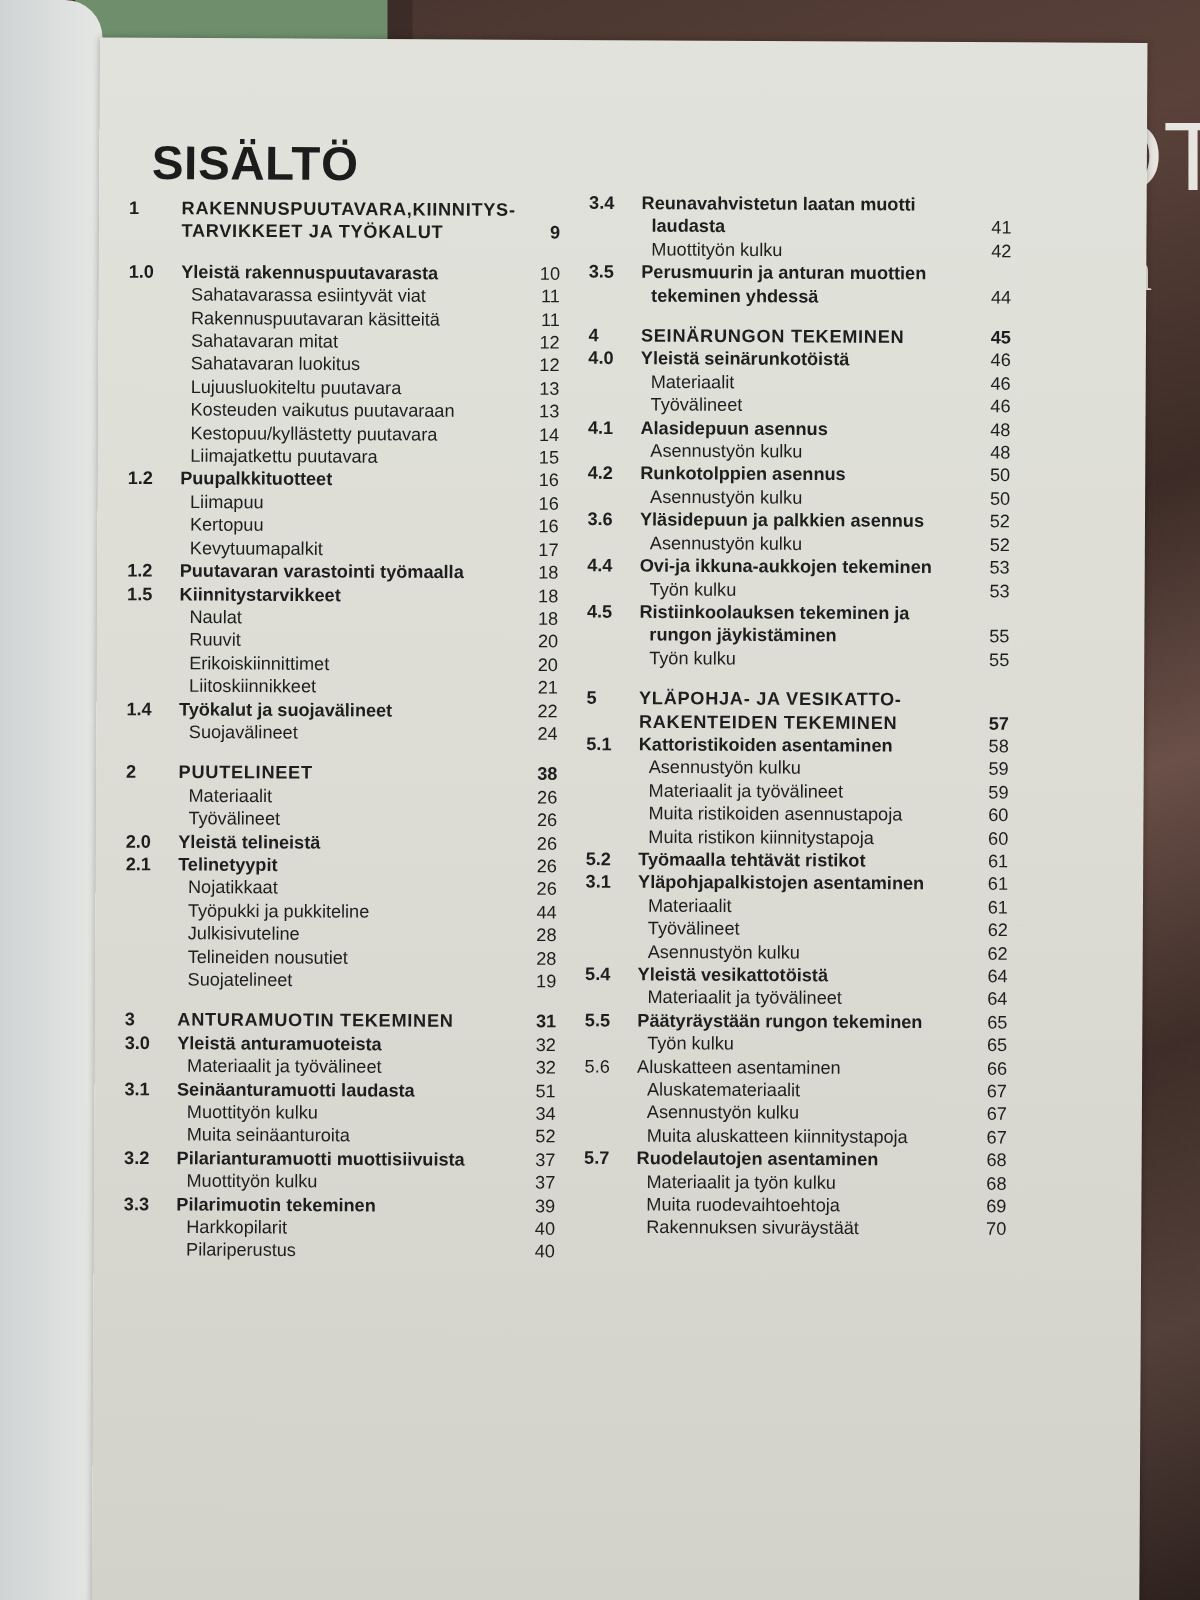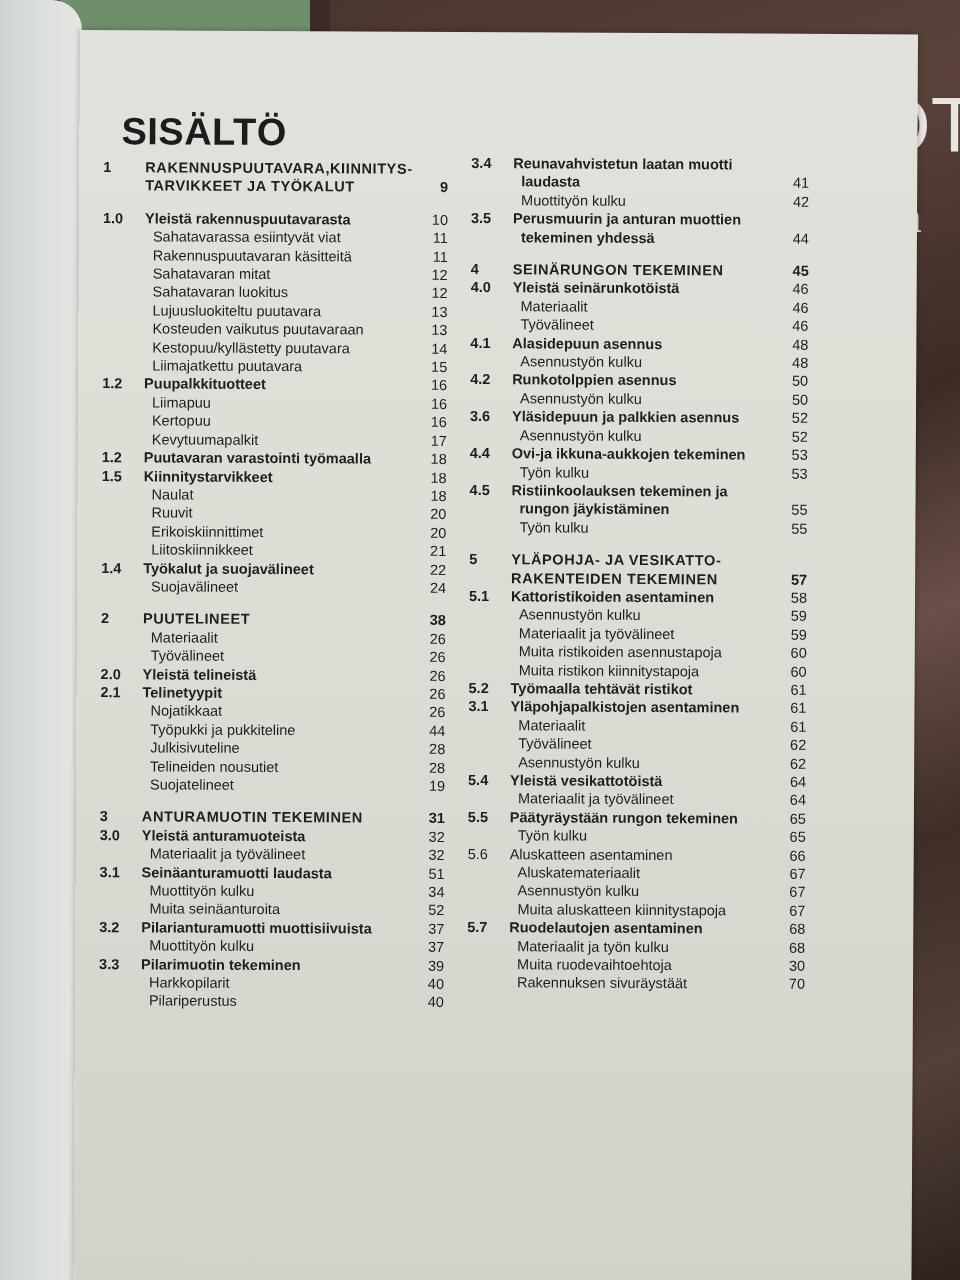--- a/index.html
+++ b/index.html
@@ -472,21 +472,21 @@
         <span class="page-no">68</span>
       </div>
       <div class="row sub">
         <span class="num"></span>
         <span class="label" style="padding-left: 8px;">Materiaalit ja työn kulku</span>
         <span class="page-no">68</span>
       </div>
       <div class="row sub">
         <span class="num"></span>
         <span class="label" style="padding-left: 8px;">Muita ruodevaihtoehtoja</span>
-        <span class="page-no">30</span>
+        <span class="page-no">69</span>
       </div>
       <div class="row sub">
         <span class="num"></span>
         <span class="label" style="padding-left: 8px;">Rakennuksen sivuräystäät</span>
         <span class="page-no">70</span>
       </div>
     </div>
 </div>
 
 </body></html>

